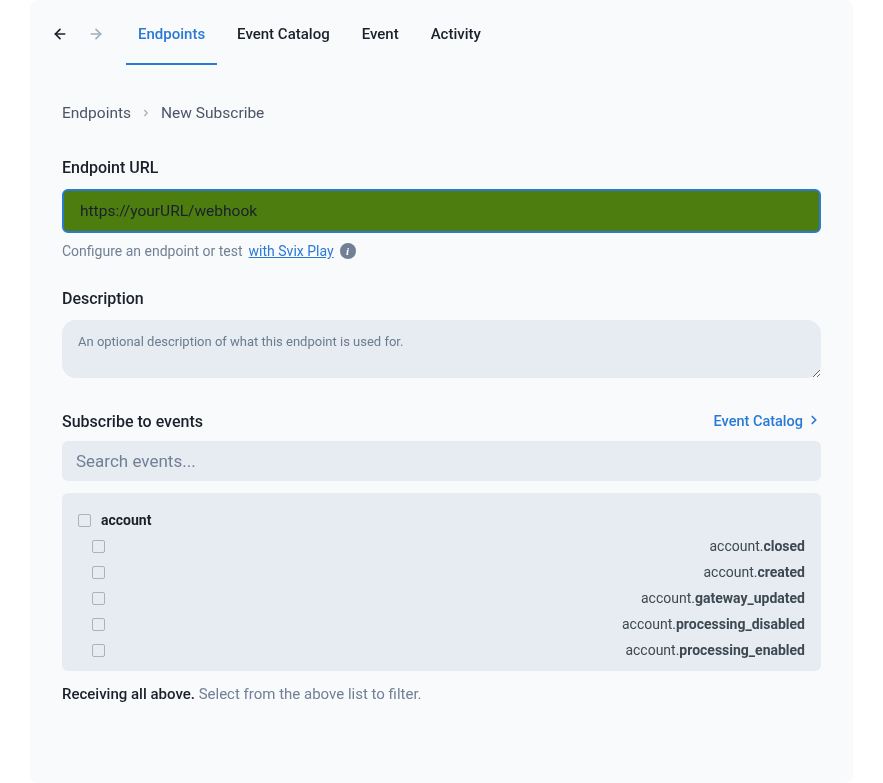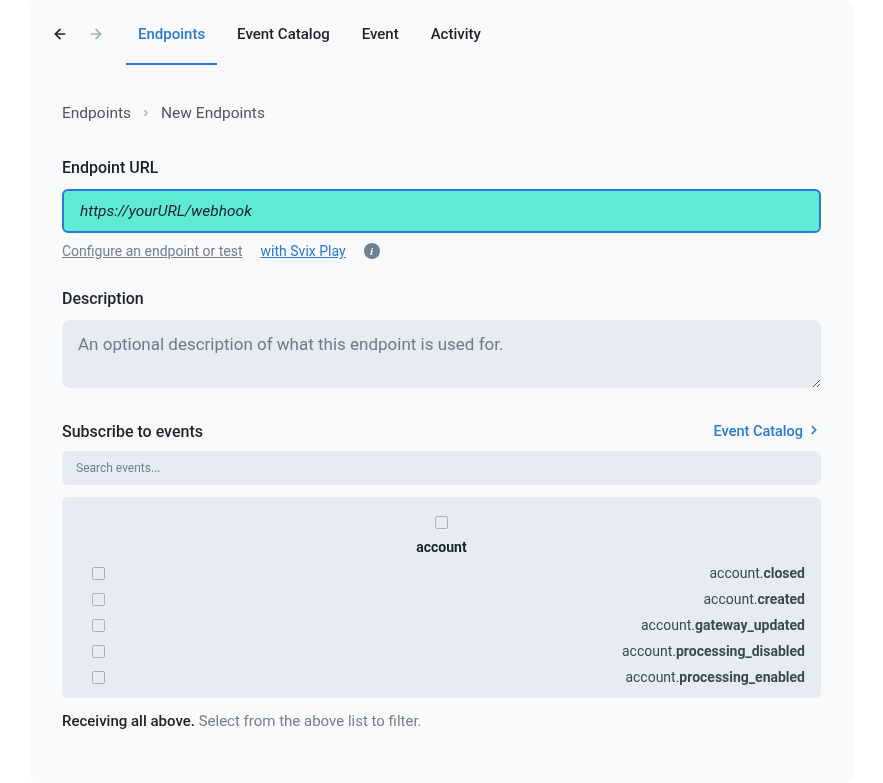--- a/index.html
+++ b/index.html
@@ -78,35 +78,33 @@
       font-size: 16px;
       font-weight: 500;
       color: #1a202c;
       margin-bottom: 12px;
     }
     .url-input {
       width: 100%;
       padding: 11px 16px;
       font-size: 15.5px;
       color: #1a202c;
-      background: #5eead4;
+      background: #4d7c0f;
       border: 2px solid #2979d6;
       border-radius: 6px;
       outline: none;
       font-family: inherit;
-      font-style: italic;
     }
     .hint {
       margin-top: 10px;
       font-size: 14px;
       color: #718096;
       display: flex;
       align-items: center;
-      gap: 18px;
-      text-decoration: underline;
+      gap: 6px;
     }
     .hint a {
       color: #2979d6;
       text-decoration: underline;
     }
     .info-icon {
       width: 16px;
       height: 16px;
       border-radius: 50%;
       background: #718096;
@@ -117,27 +115,27 @@
       font-size: 11px;
       font-weight: 600;
       font-style: italic;
       font-family: Georgia, serif;
     }
     .section {
       margin-top: 30px;
     }
     .description-input {
       width: 100%;
-      height: 68px;
+      height: 58px;
       padding: 14px 16px;
-      font-size: 17px;
+      font-size: 13px;
       color: #1a202c;
       background: #e6ecf1;
       border: none;
-      border-radius: 8px;
+      border-radius: 14px;
       outline: none;
       resize: vertical;
       font-family: inherit;
     }
     .description-input::placeholder {
       color: #6b7c8e;
     }
     .subscribe-header {
       display: flex;
       justify-content: space-between;
@@ -150,21 +148,21 @@
       font-size: 14.5px;
       font-weight: 500;
       cursor: pointer;
       display: flex;
       align-items: center;
       gap: 4px;
     }
     .search-input {
       width: 100%;
       padding: 10px 14px;
-      font-size: 12px;
+      font-size: 17px;
       background: #e6ecf1;
       border: none;
       border-radius: 6px;
       outline: none;
       font-family: inherit;
     }
     .search-input::placeholder {
       color: #718096;
     }
     .events-box {
@@ -179,21 +177,20 @@
       display: flex;
       align-items: center;
       gap: 10px;
       padding: 5px 0;
       font-size: 14px;
       color: #3d4852;
     }
     .event-row.group {
       font-weight: 700;
       color: #1a202c;
-      flex-direction: column;
     }
     .event-row.child {
       padding-left: 14px;
       justify-content: space-between;
     }
     .event-row .prefix {
       font-weight: 400;
     }
     .event-row .suffix {
       font-weight: 700;
@@ -245,21 +242,21 @@
   </div>
 
   <div class="content">
     <div class="breadcrumb">
       <span>Endpoints</span>
       <span class="chev">
         <svg width="10" height="10" viewBox="0 0 24 24" fill="none" stroke="currentColor" stroke-width="3" stroke-linecap="round" stroke-linejoin="round">
             <polyline points="9 18 15 12 9 6"></polyline>
           </svg>
       </span>
-      <span>New Endpoints</span>
+      <span>New Subscribe</span>
     </div>
 
     <div class="label">Endpoint URL</div>
     <input class="url-input" type="text" value="https://yourURL/webhook" style="">
     <div class="hint">
       <span>Configure an endpoint or test </span>
       <a href="#">with Svix Play</a>
       <span class="info-icon">i</span>
     </div>
 

